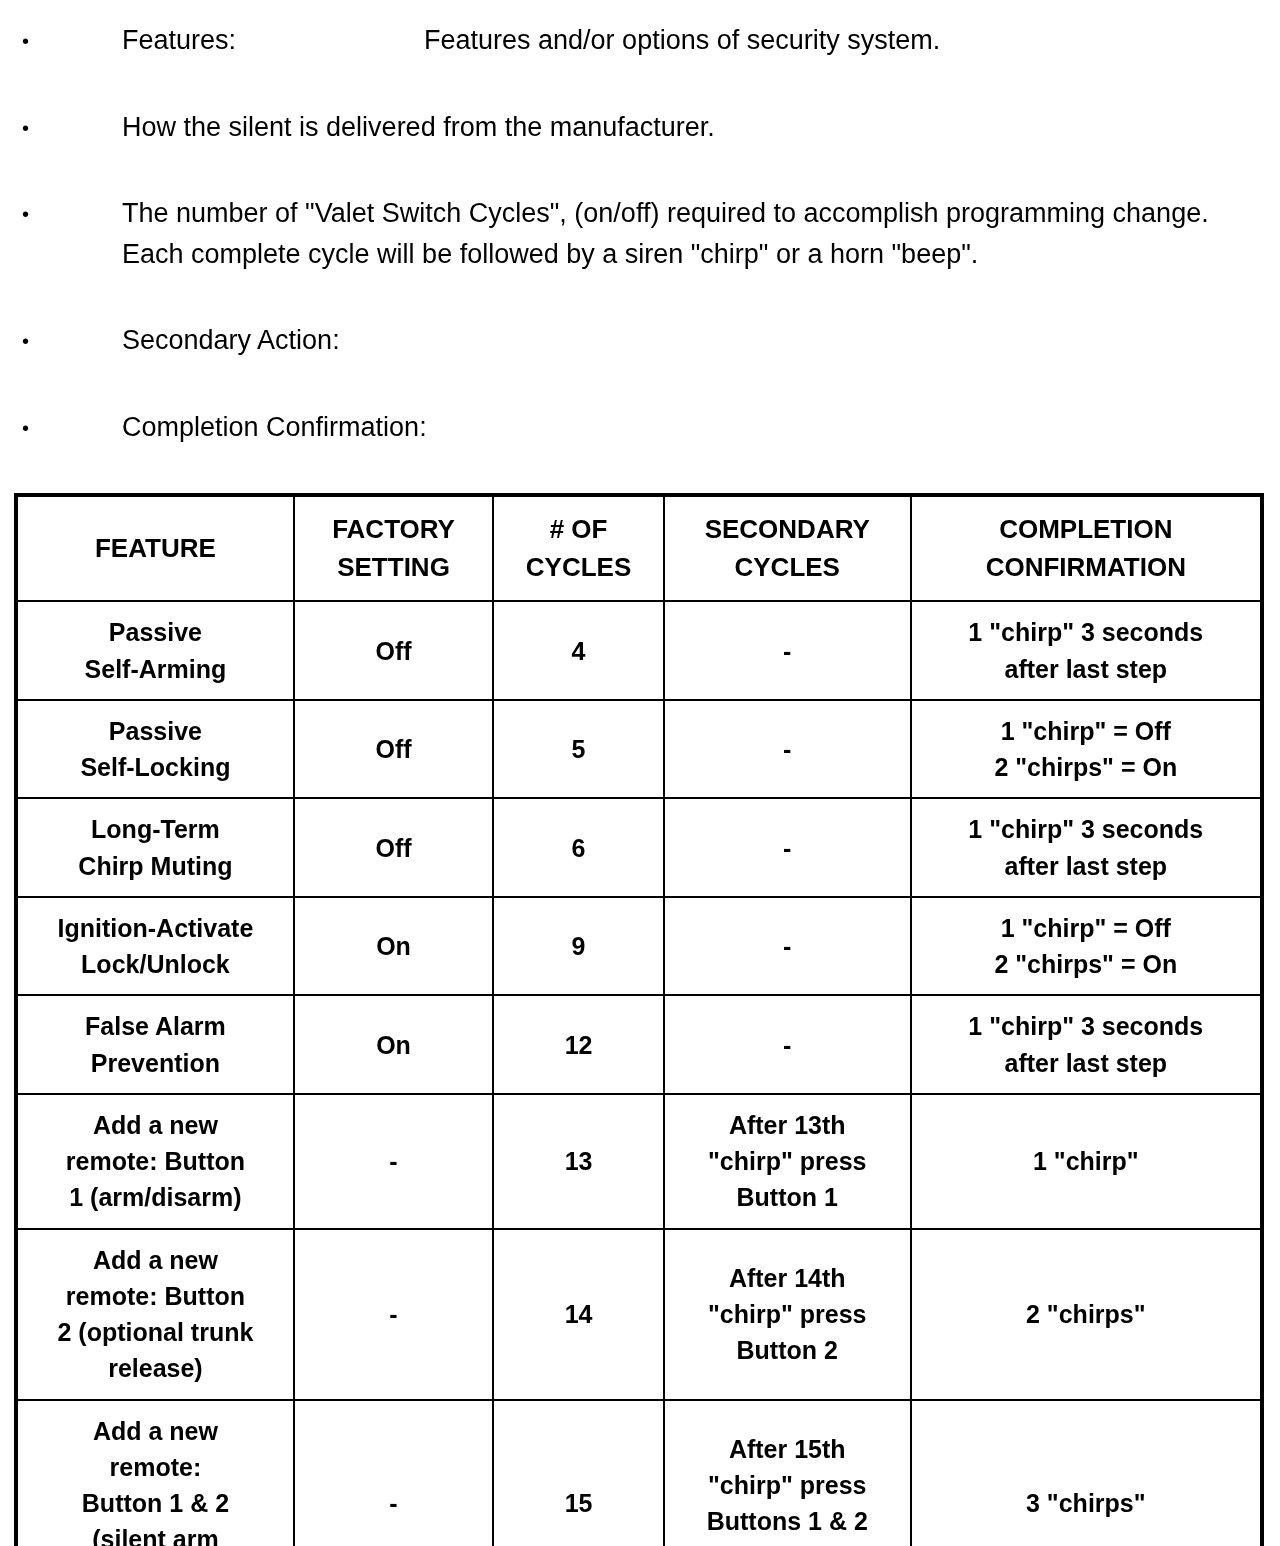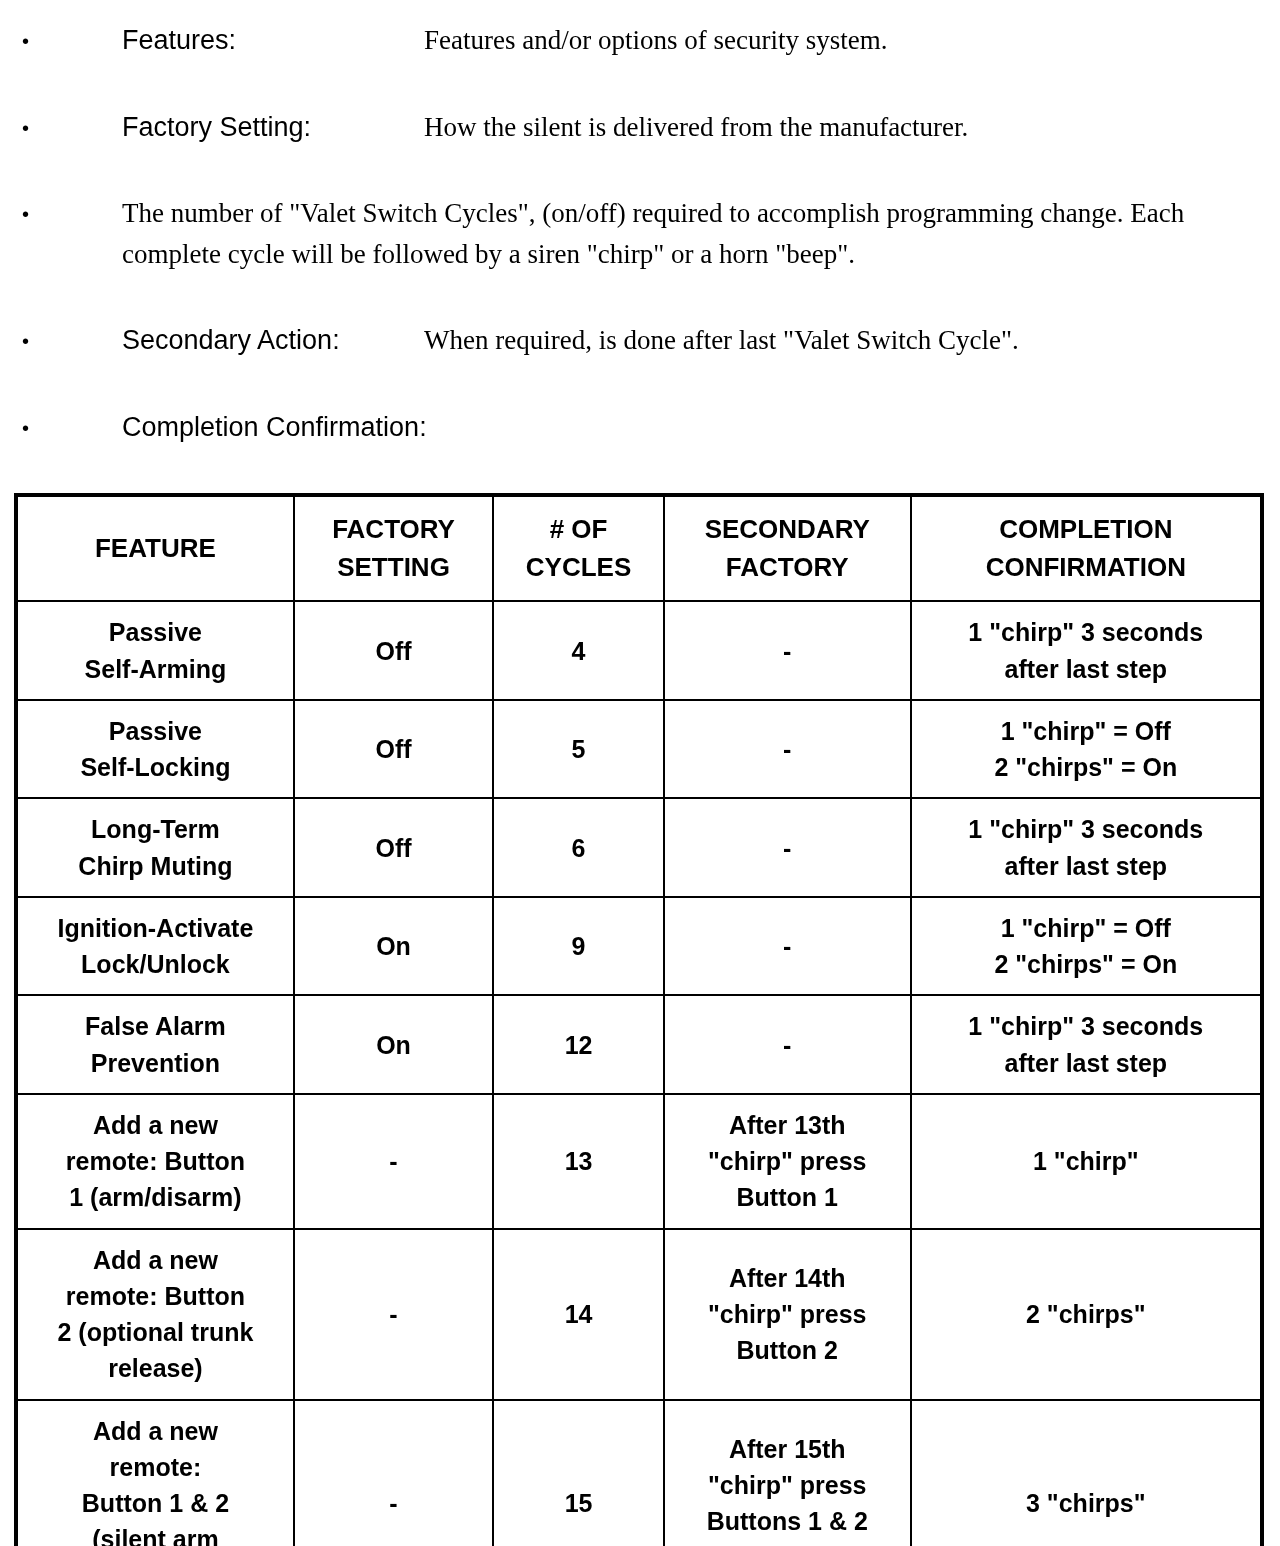--- a/index.html
+++ b/index.html
@@ -37,21 +37,20 @@
   .def .term {
     flex: none;
     width: 302px;
   }
   .def.inline .term {
     width: auto;
     margin-right: 30px;
   }
   .def .text {
     flex: 1;
-    font-family: Liberation Serif, serif;
   }
   
   table.features {
     border-collapse: collapse;
     width: 100%;
     margin-top: 12px;
     border: 4px solid #000;
   }
   table.features th,
   table.features td {
@@ -77,33 +76,31 @@
   <div class="defs">
 
     <div class="def">
       <span class="bullet">•</span>
       <span class="term">Features:</span>
       <span class="text">Features and/or options of security system.</span>
     </div>
 
     <div class="def">
       <span class="bullet">•</span>
-      <span class="term">Factory Setting:</span>
       <span class="text">How the silent is delivered from the manufacturer.</span>
     </div>
 
     <div class="def">
       <span class="bullet">•</span>
       <span class="text">The number of "Valet Switch Cycles", (on/off) required to accomplish programming change. Each complete cycle will be followed by a siren "chirp" or a horn "beep".</span>
     </div>
 
     <div class="def">
       <span class="bullet">•</span>
       <span class="term">Secondary Action:</span>
-      <span class="text">When required, is done after last "Valet Switch Cycle".</span>
     </div>
 
     <div class="def inline">
       <span class="bullet">•</span>
       <span class="term">Completion Confirmation:</span>
     </div>
 
   </div>
 
   <table class="features">
@@ -115,21 +112,21 @@
       <col style="width:28.2%">
     </colgroup>
     <thead>
       <tr>
         <th>FEATURE</th>
         <th>FACTORY
 SETTING</th>
         <th># OF
 CYCLES</th>
         <th>SECONDARY
-FACTORY</th>
+CYCLES</th>
         <th>COMPLETION
 CONFIRMATION</th>
       </tr>
     </thead>
     <tbody>
       <tr>
         <td>Passive
 Self-Arming</td>
         <td>Off</td>
         <td>4</td>

